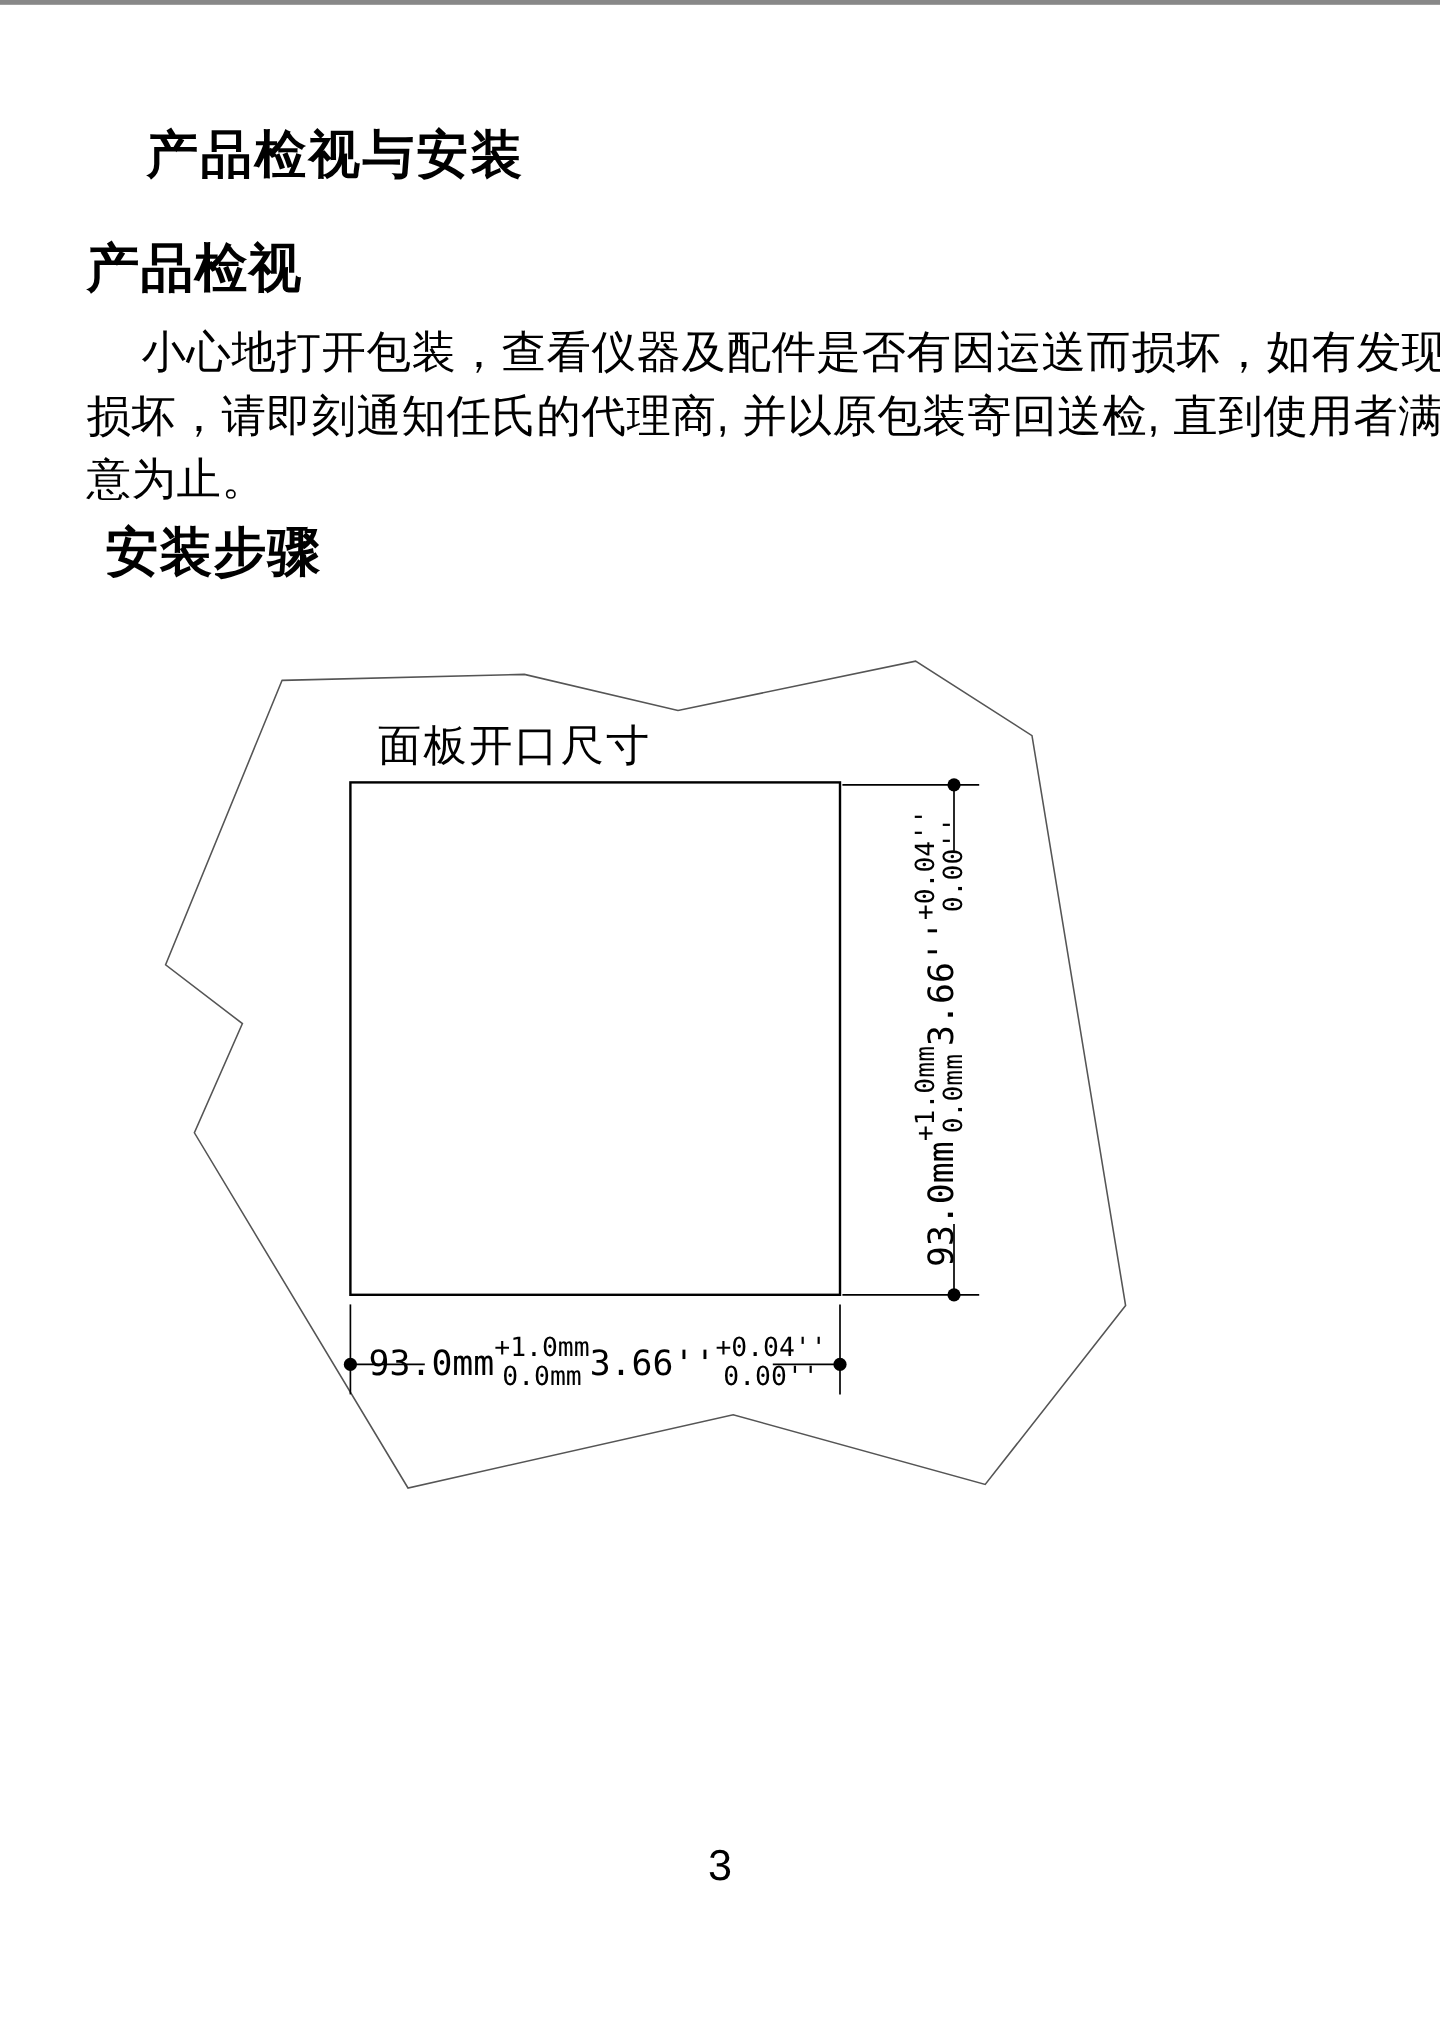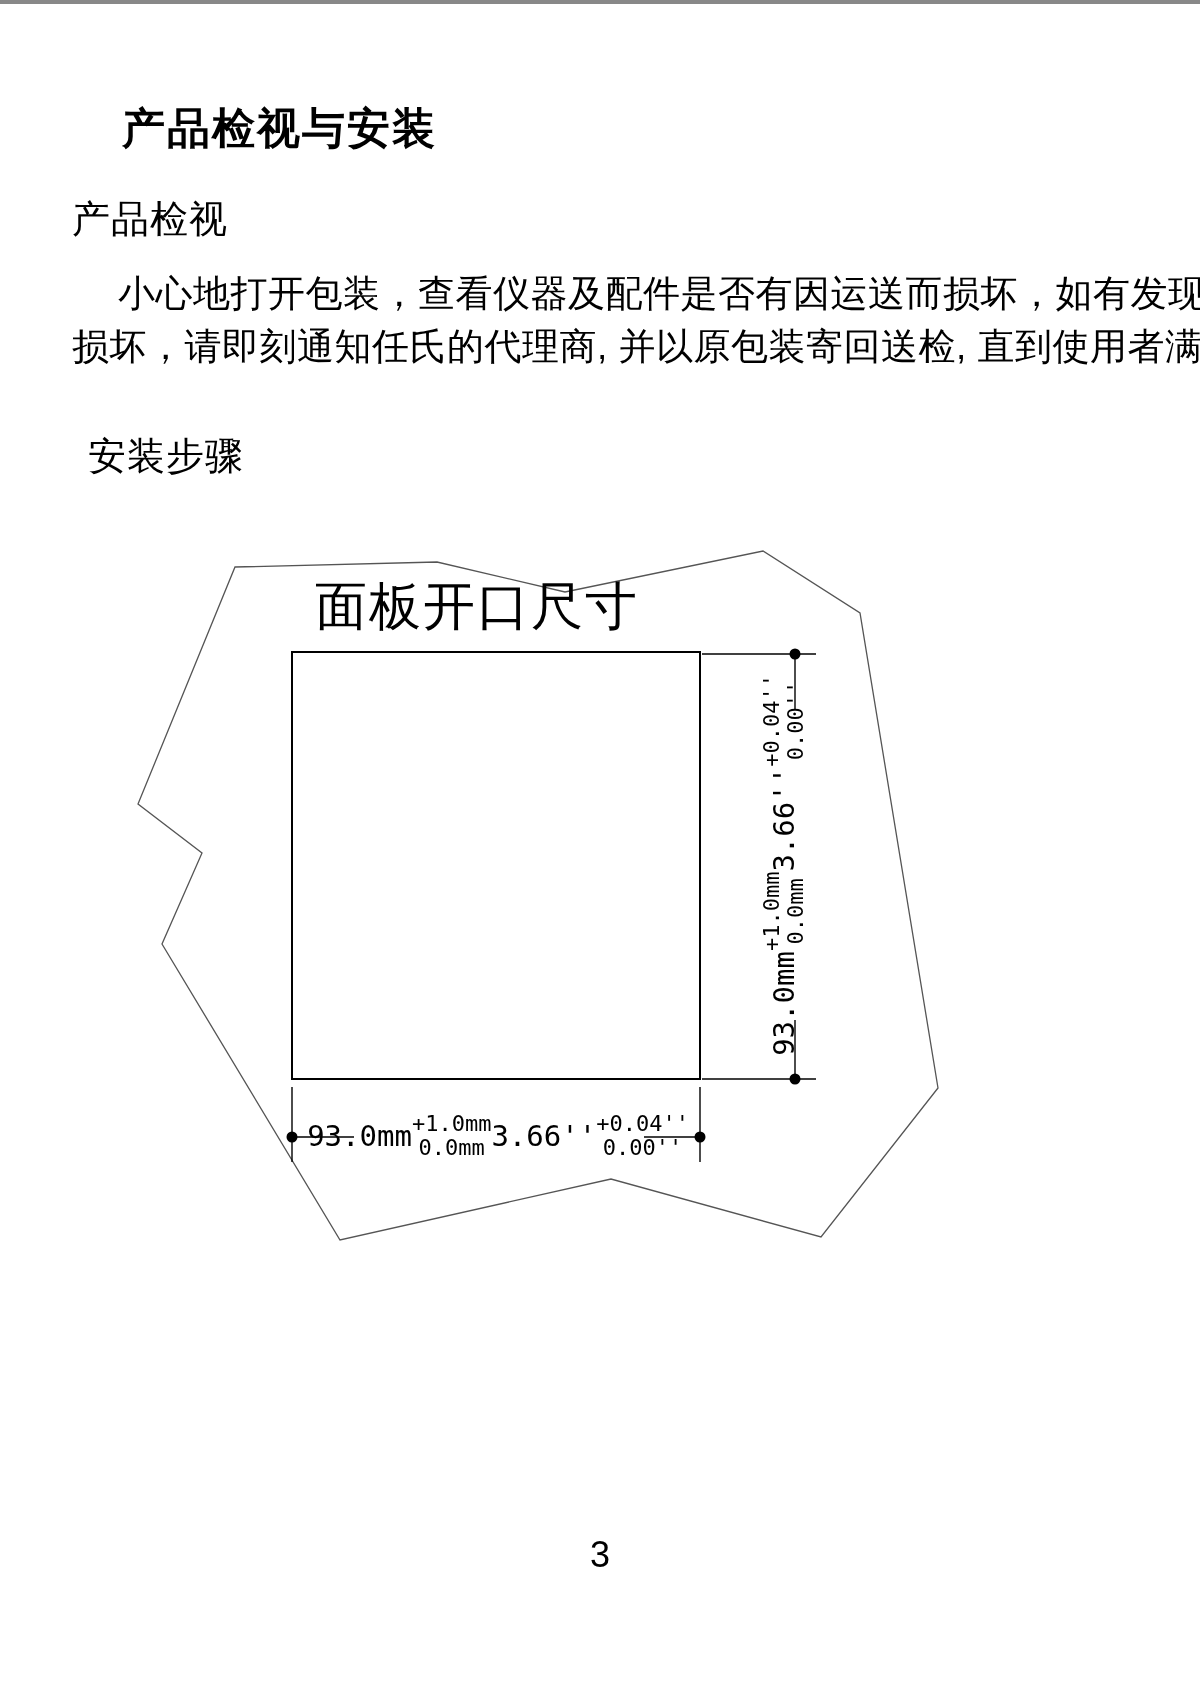--- a/index.html
+++ b/index.html
@@ -11,31 +11,31 @@
     font-family:"Liberation Sans",sans-serif;
     color:#000;
     overflow:hidden;
   }
   .abs{position:absolute;}
   .page-title{
     left:122px;top:96px;
     font-size:43px;font-weight:bold;letter-spacing:2px;
   }
   .sec-heading{
-    font-size:38px;font-weight:normal;letter-spacing:1px;
+    font-size:44px;font-weight:bold;letter-spacing:1px;
   }
   .h-inspection{left:72px;top:190px;}
   .h-install{left:88px;top:427px;}
   .para{left:72px;top:263px;width:980px;font-size:37px;line-height:53px;letter-spacing:0.5px;}
   .para .pline{white-space:nowrap;}
   .para .pline.indent{padding-left:46px;}
   svg.diagram{left:0;top:0;}
   .diag-title{
-    left:315px;top:568px;
-    font-size:52px;letter-spacing:2px;
+    left:315px;top:593px;
+    font-size:36px;letter-spacing:2px;
   }
   
   .dimrow{
     display:flex;align-items:center;justify-content:center;
     font-family:"DejaVu Sans Mono",monospace;
     color:#000;white-space:nowrap;
   }
   .dim-main{font-size:29px;}
   .tolstack{display:flex;flex-direction:column;align-items:center;font-size:22px;line-height:24px;}
   .dim-gap{width:14px;}
@@ -56,20 +56,21 @@
 
 <div class="page">
 
   <div class="abs page-title">产品检视与安装</div>
 
   <div class="abs sec-heading h-inspection">产品检视</div>
 
   <div class="abs para">
     <div class="pline indent">小心地打开包装，查看仪器及配件是否有因运送而损坏，如有发现</div>
     <div class="pline">损坏，请即刻通知任氏的代理商, 并以原包装寄回送检, 直到使用者满</div>
+    <div class="pline">意为止。</div>
   </div>
 
   <div class="abs sec-heading h-install">安装步骤</div>
 
   <svg class="abs diagram" width="1200" height="1700" viewBox="0 0 1200 1700">
 
     <polygon points="235,563 437,558 565,588 763,547 860,609 938,1084 821,1233 611,1175 340,1236 162,940 202,849 138,800" fill="none" stroke="#555" stroke-width="1.3"></polygon>
 
     <rect x="292" y="648" width="408" height="427" fill="#ffffff" stroke="#000" stroke-width="2"></rect>
 

